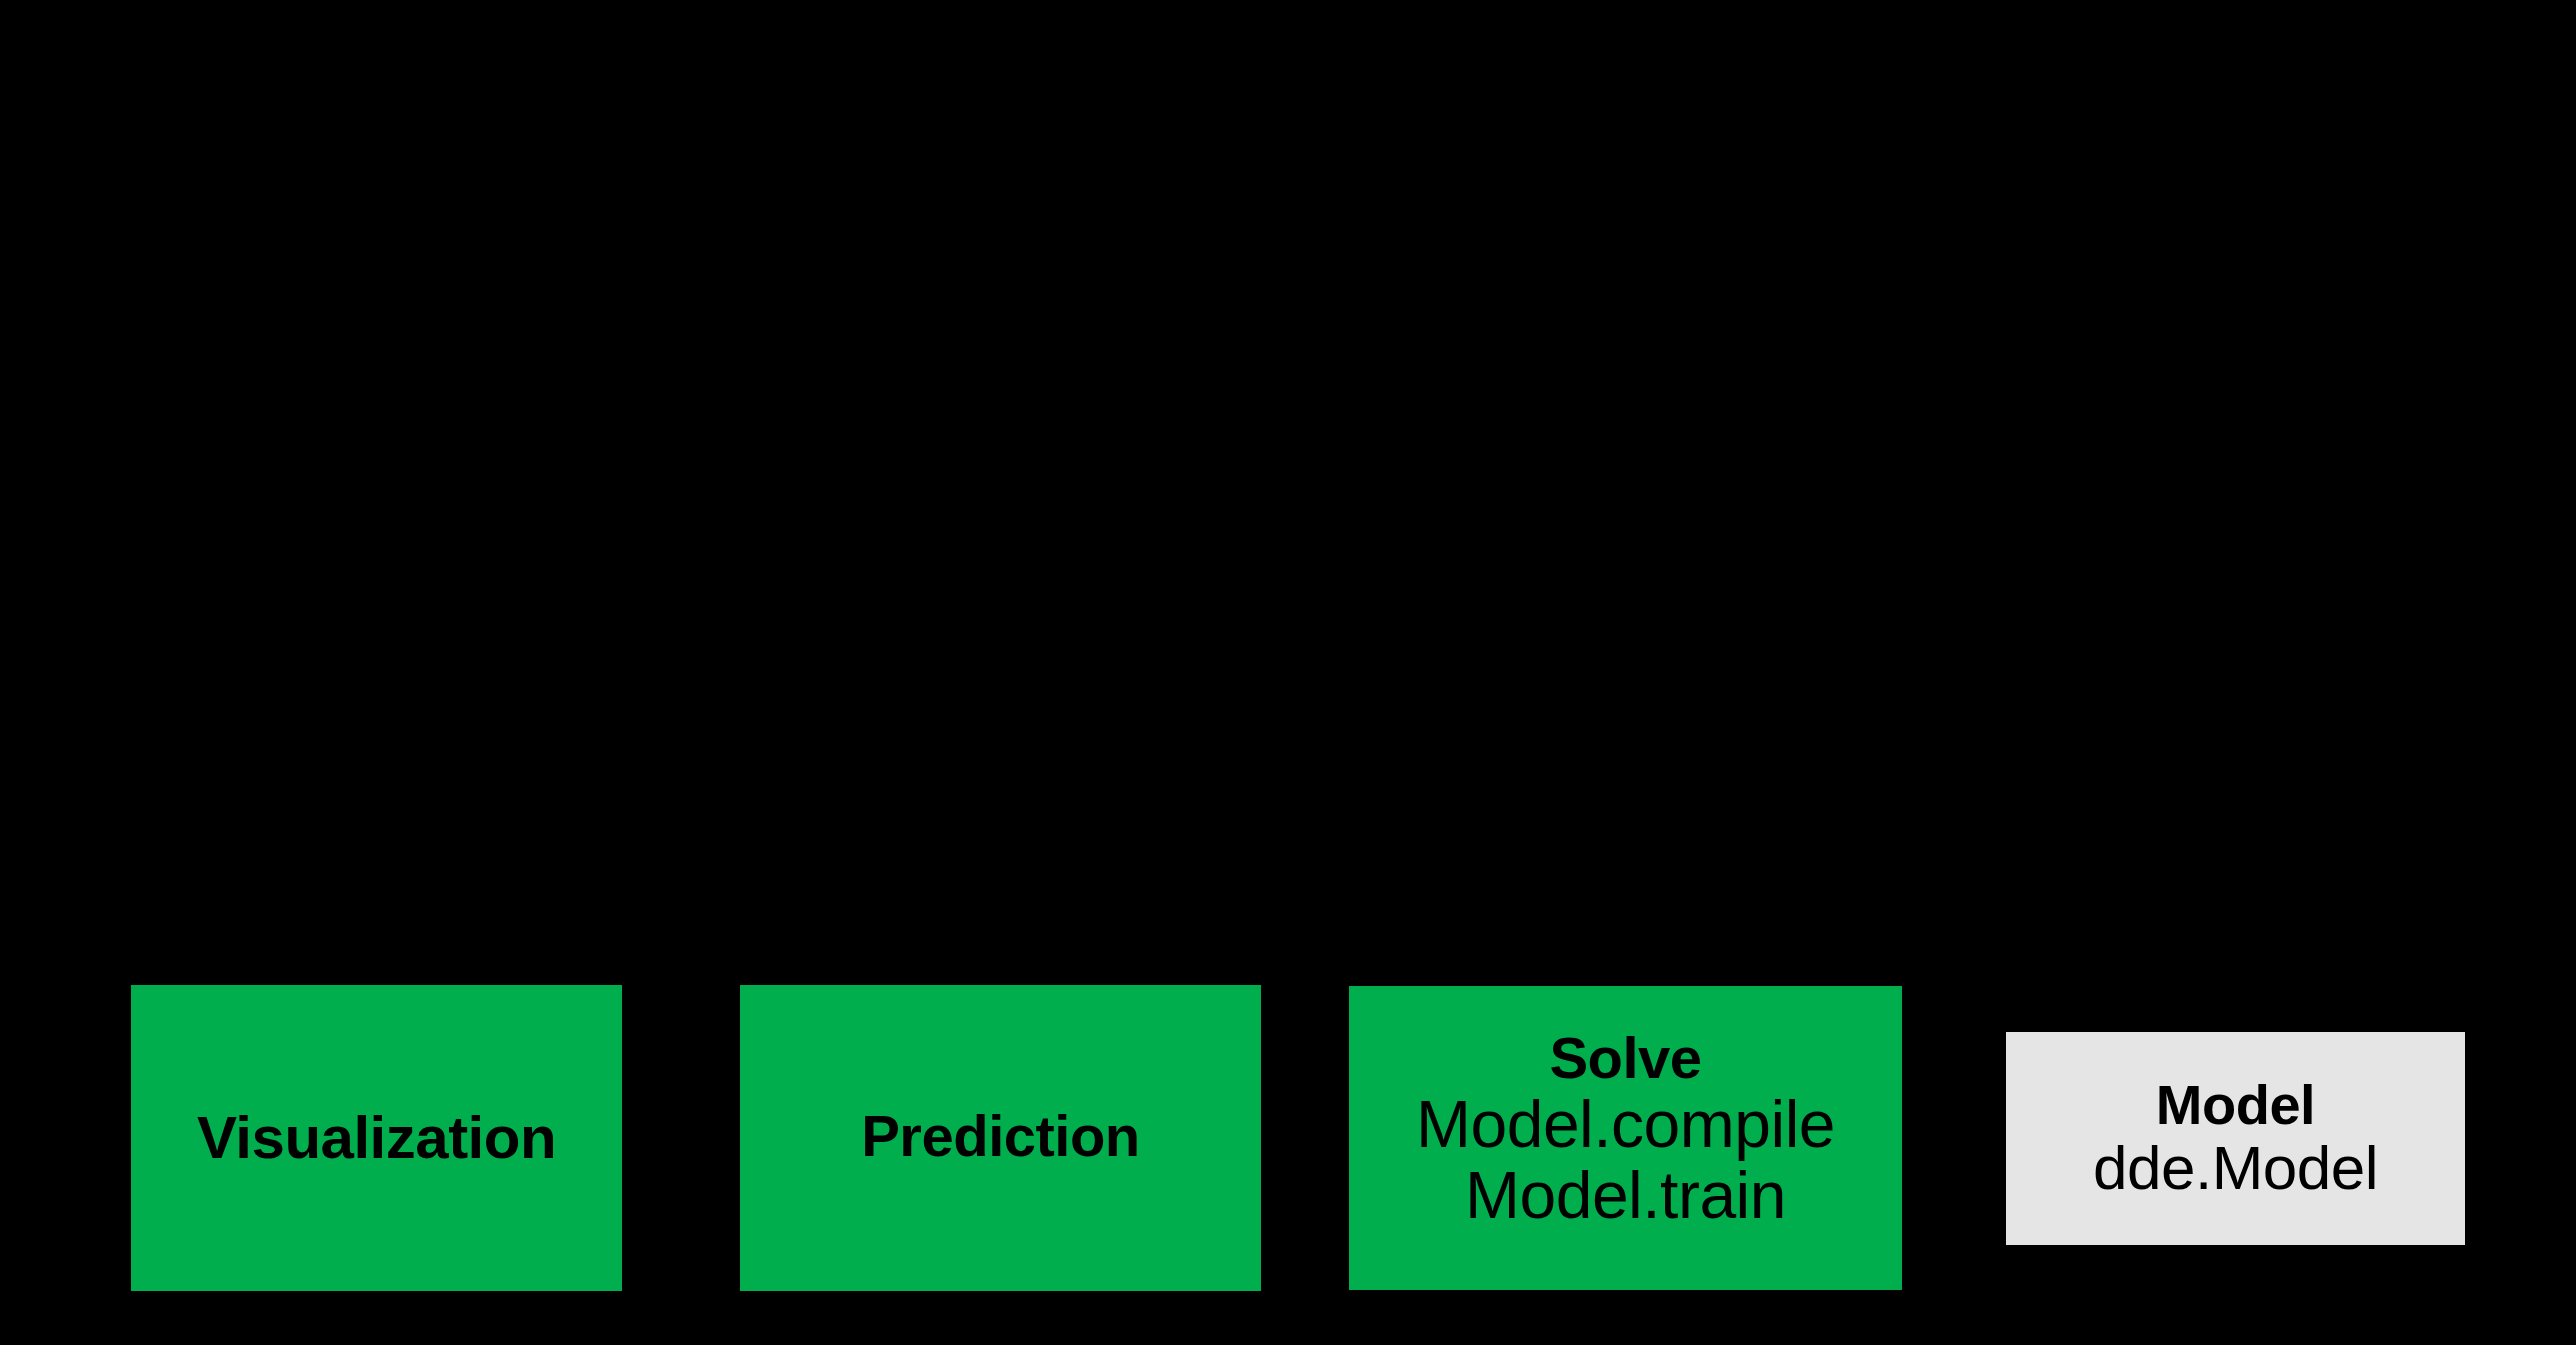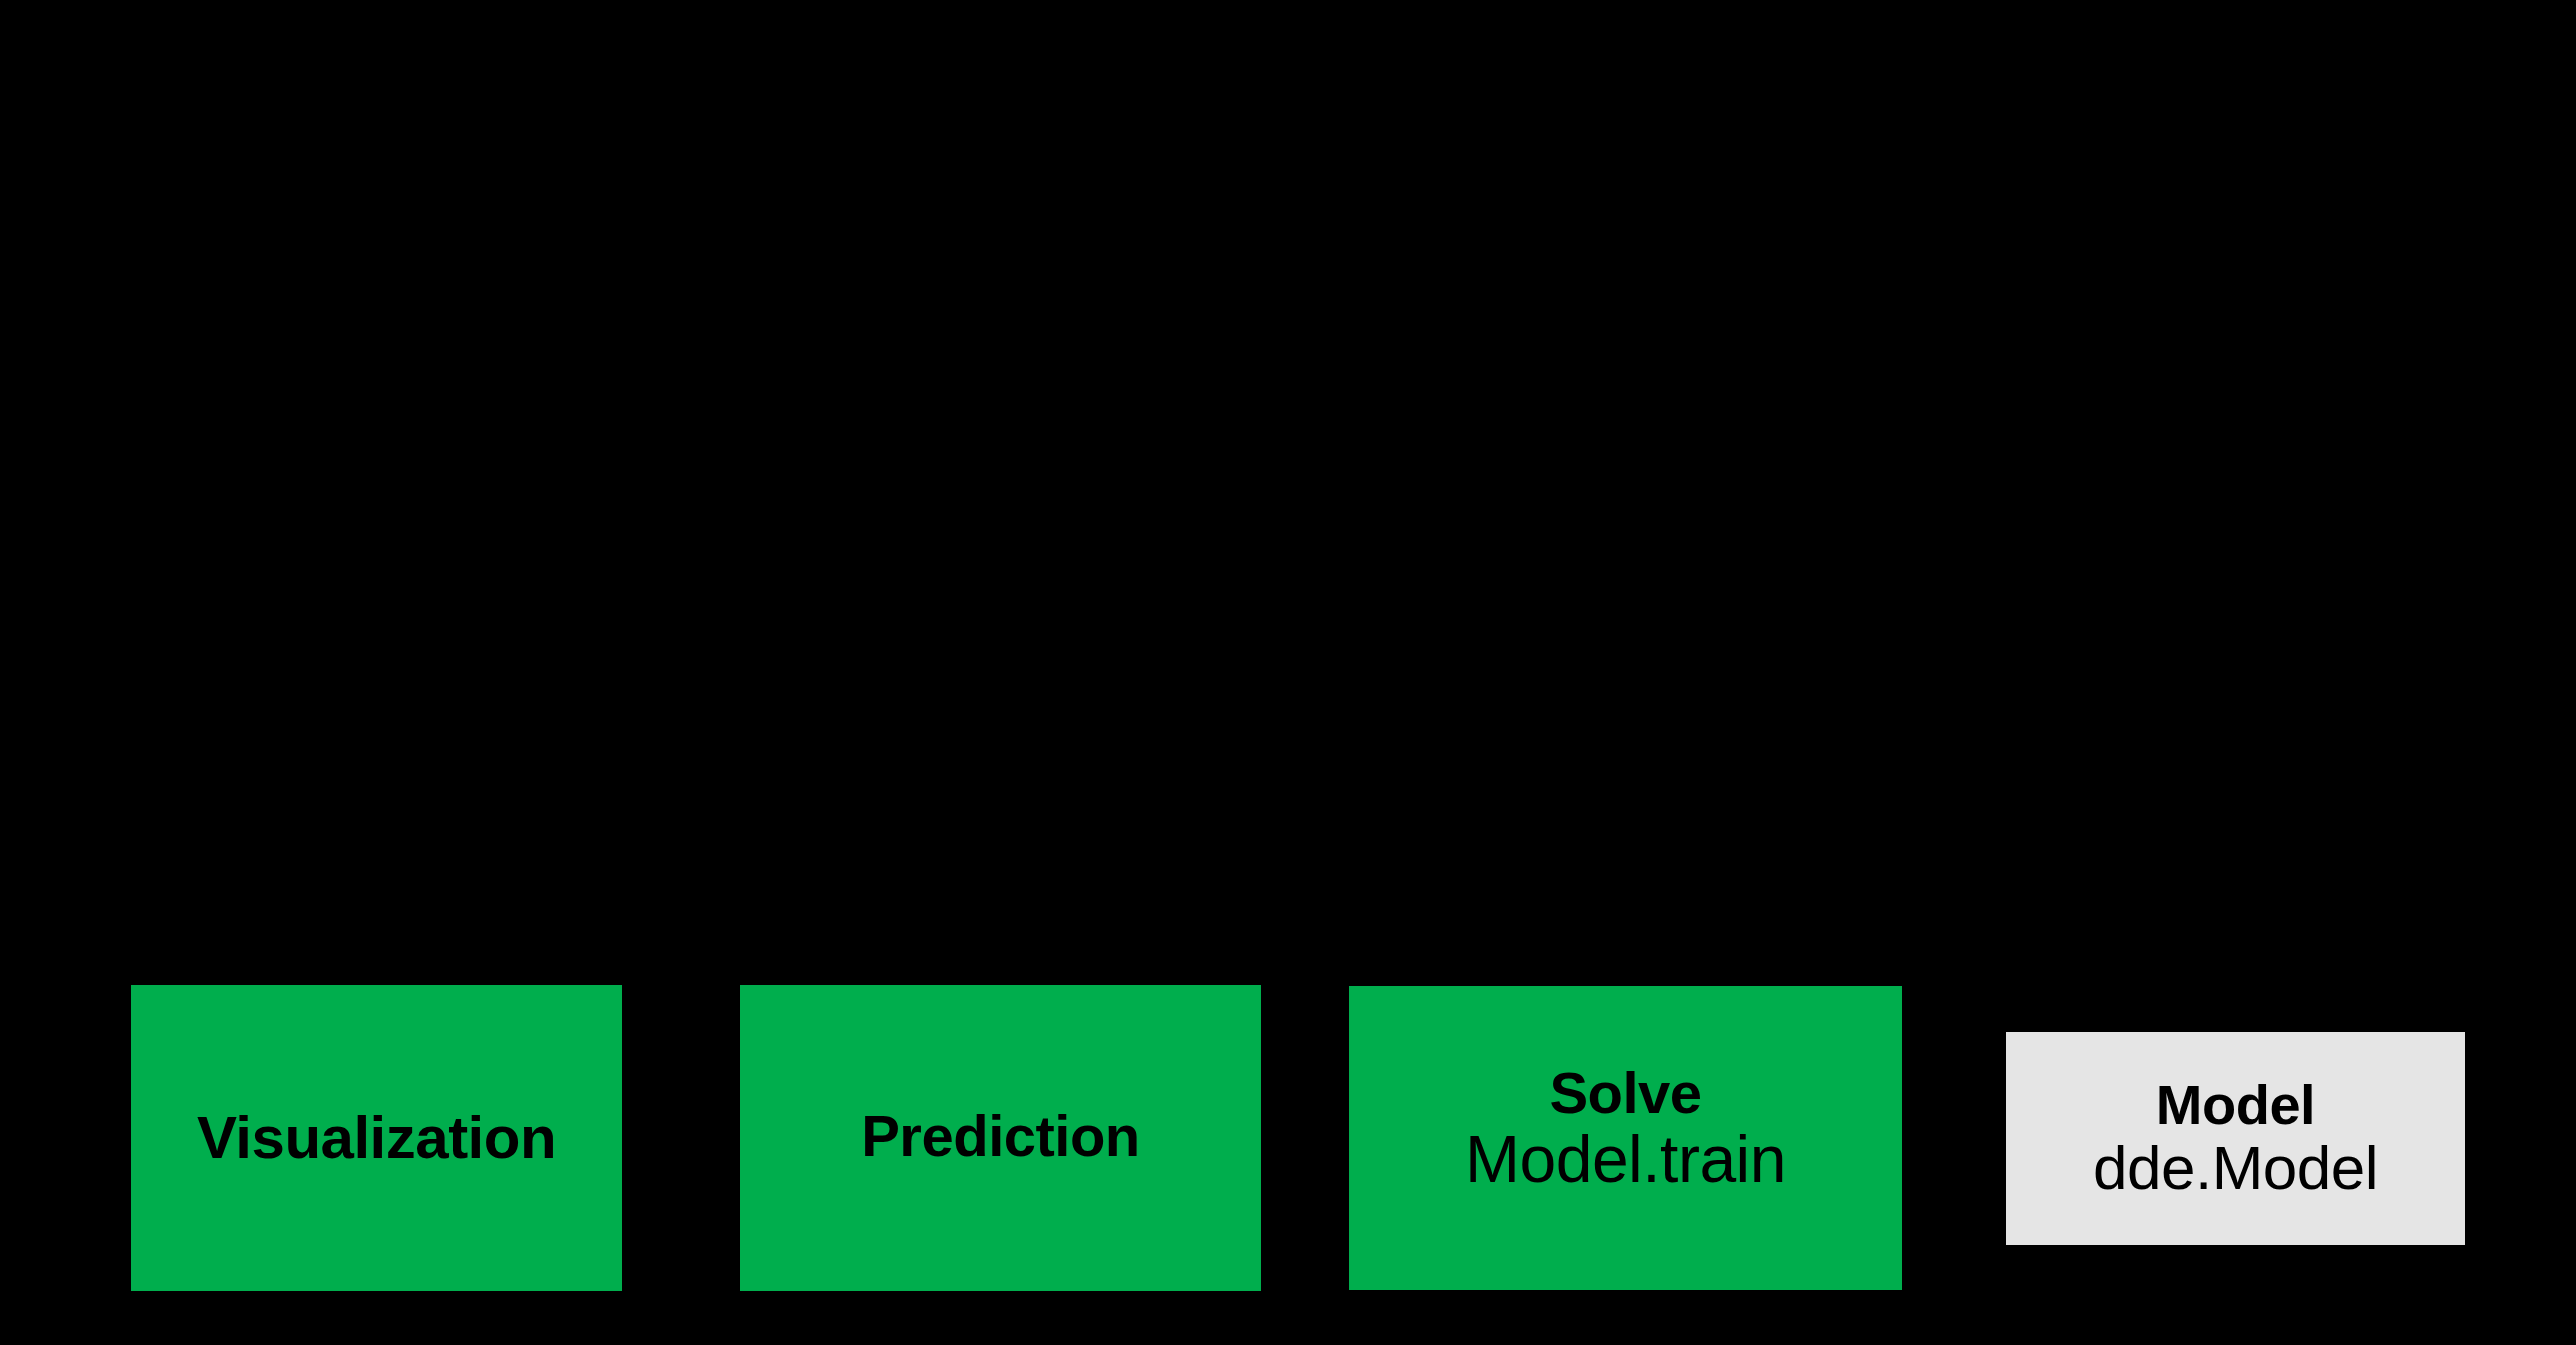--- a/index.html
+++ b/index.html
@@ -79,20 +79,21 @@
   <div class="node" id="node-visualization">
     <span class="line line-bold">Visualization</span>
   </div>
 
   <div class="node" id="node-prediction">
     <span class="line line-bold">Prediction</span>
   </div>
 
   <div class="node" id="node-solve">
     <span class="line line-bold">Solve</span>
+    <span class="line line-regular">Model.compile</span>
     <span class="line line-regular">Model.train</span>
   </div>
 
   <div class="node" id="node-model">
     <span class="line line-bold">Model</span>
     <span class="line line-regular">dde.Model</span>
   </div>
 
 </div>
 

